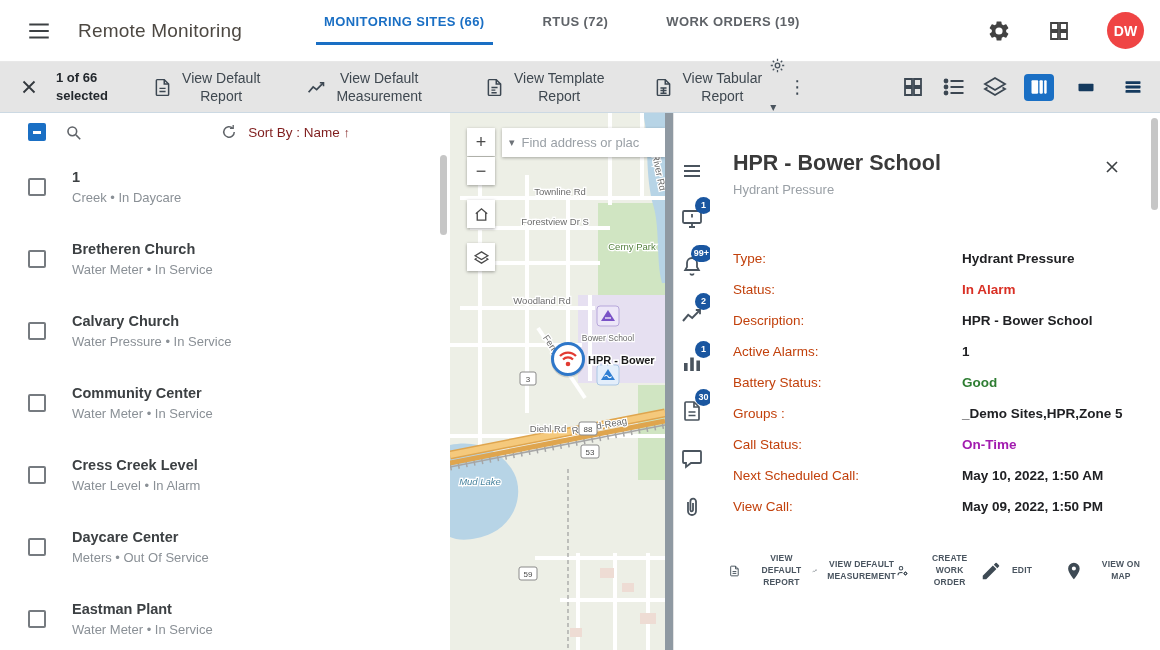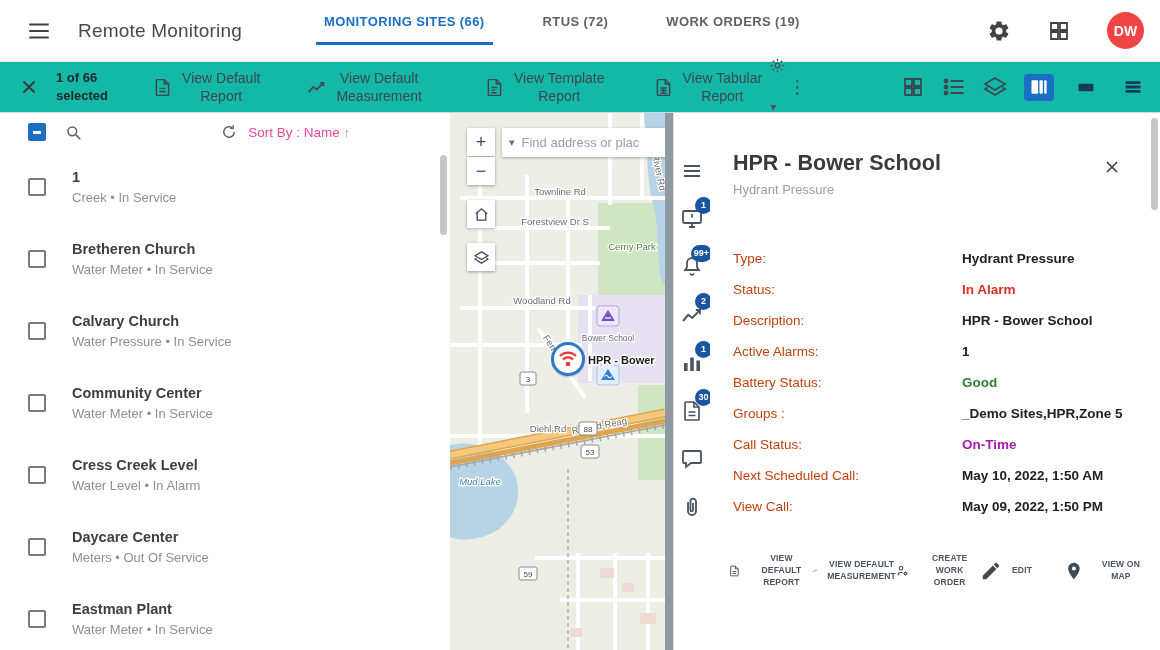--- a/index.html
+++ b/index.html
@@ -15,21 +15,21 @@
   .tabs { position:absolute; left:316px; top:0; height:62px; display:flex; gap:42px; }
   .tab { height:45px; display:flex; align-items:center; padding:0 8px; font-size:13px;
          font-weight:700; letter-spacing:.4px; color:#5f6368; cursor:pointer; border-bottom:3px solid transparent; }
   .tab.active { color:#1a6fc4; border-bottom-color:#1a6fc4; }
   .topbar-right { margin-left:auto; margin-right:16px; display:flex; align-items:center; gap:36px; }
   .top-icon { width:24px; height:24px; color:#424242; cursor:pointer; }
   .avatar { width:37px; height:37px; border-radius:50%; background:#ef4444; color:#fff;
             display:flex; align-items:center; justify-content:center; font-size:14px; font-weight:700; }
 
   
-  .toolbar { position:absolute; top:62px; left:0; right:0; height:51px; background:#14b8a6;
+  .toolbar { position:absolute; top:62px; left:0; right:0; height:51px; background:#e5e5e5;
              display:flex; align-items:center; border-bottom:1px solid #ccd9e3; }
   .tb-close { margin-left:18px; width:22px; height:22px; color:#33383d; cursor:pointer; flex:0 0 auto; }
   .tb-selection { margin-left:16px; font-size:13px; font-weight:700; color:#23282d; line-height:1.35; text-align:left; }
   .tb-action { display:flex; align-items:center; gap:9px; cursor:pointer; position:relative; }
   .tb-a1 { margin-left:44px; } .tb-a2 { margin-left:46px; } .tb-a3 { margin-left:62px; } .tb-a4 { margin-left:48px; }
   .tb-icon { width:21px; height:21px; color:#3c4752; flex:0 0 auto; }
   .tb-label { font-size:14px; color:#3f4850; text-align:center; line-height:1.3; }
   .tb-deco-gear { position:absolute; top:-12px; right:-24px; width:17px; height:17px; color:#4a545e; }
   .tb-deco-caret { position:absolute; bottom:-9px; right:-14px; font-size:12px; color:#4a545e; }
   .tb-ellipsis { margin-left:26px; font-size:18px; color:#3c4752; cursor:pointer; line-height:1; }
@@ -49,21 +49,21 @@
                 align-items:center; padding-top:46px; gap:24px; }
   .detail { flex:1; position:relative; background:#fff; overflow:hidden; }
 
   
   .list-header { height:38px; display:flex; align-items:center; padding:0 100px 0 28px; color:#5f6368; }
   .cb { width:18px; height:18px; border:2px solid #767b80; border-radius:2px; background:#fff; cursor:pointer; flex:0 0 auto; }
   .cb.indet { background:#1a6fc4; border-color:#1a6fc4; position:relative; }
   .cb.indet::after { content:""; position:absolute; left:3px; right:3px; top:6px; height:2.5px; background:#fff; }
   .lh-search { margin-left:18px; width:19px; height:19px; color:#5f6368; cursor:pointer; }
   .lh-refresh { margin-left:auto; width:18px; height:18px; color:#5f6368; cursor:pointer; }
-  .lh-sort { margin-left:10px; font-size:13.5px; color:#ec4899; cursor:pointer; white-space:nowrap; }
+  .lh-sort { margin-left:10px; font-size:13.5px; color:#7f1d1d; cursor:pointer; white-space:nowrap; }
   .lh-sort .arr { font-size:13px; }
   .site-item { height:72px; display:flex; align-items:center; padding-left:28px; cursor:pointer; }
   .site-text { margin-left:26px; }
   .site-name { font-size:14.5px; font-weight:600; color:#3c4043; }
   .site-sub  { font-size:13px; color:#8a9096; margin-top:5px; }
   .vscroll { position:absolute; width:7px; border-radius:4px; background:#c6c6c6; }
   .list-scroll { right:3px; top:42px; height:80px; }
   .detail-scroll { right:2px; top:5px; height:92px; }
 
   
@@ -268,21 +268,21 @@
               <path d="M17.6 2.8v4.3h-4.3" fill="none" stroke-width="1.8"></path>
             </svg>
         </div>
         <div class="lh-sort"><span>Sort By : Name</span> <span class="arr">↑</span></div>
       </div>
 
       <div class="site-item">
         <div class="cb"></div>
         <div class="site-text">
           <div class="site-name">1</div>
-          <div class="site-sub">Creek • In Service</div>
+          <div class="site-sub">Creek • In Daycare</div>
         </div>
       </div>
       <div class="site-item">
         <div class="cb"></div>
         <div class="site-text">
           <div class="site-name">Bretheren Church</div>
           <div class="site-sub">Water Meter • In Service</div>
         </div>
       </div>
       <div class="site-item">

